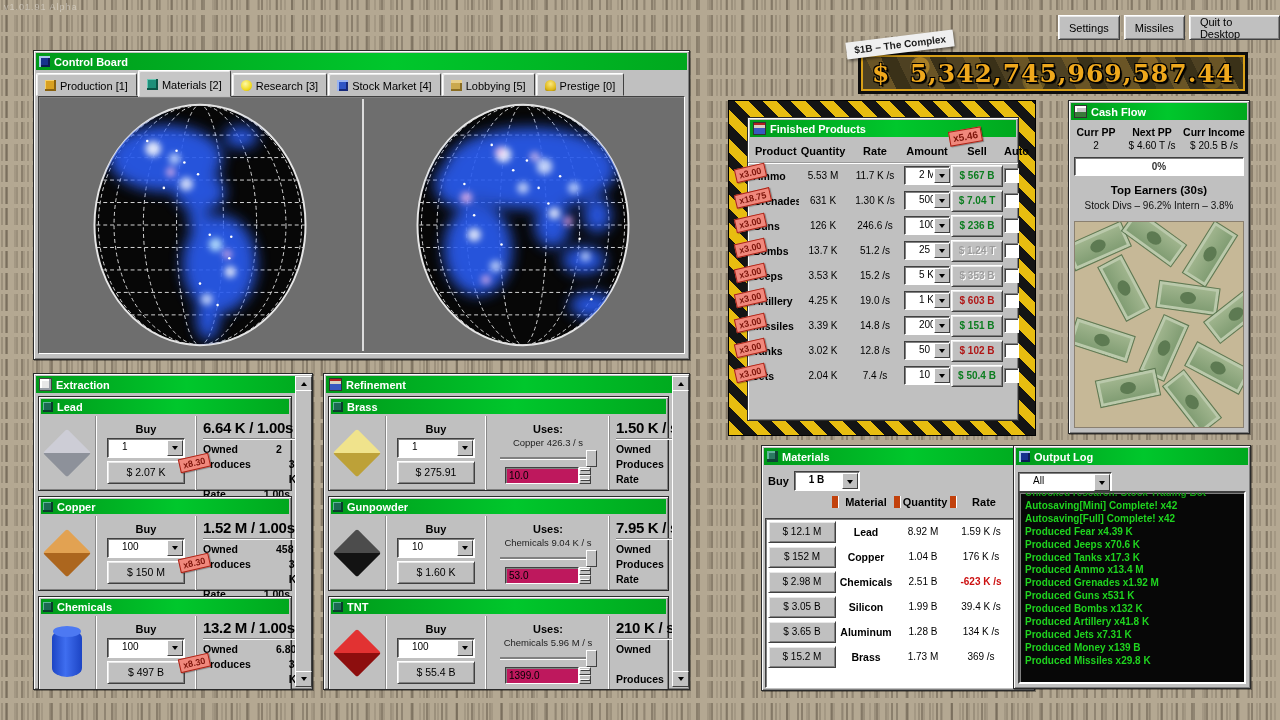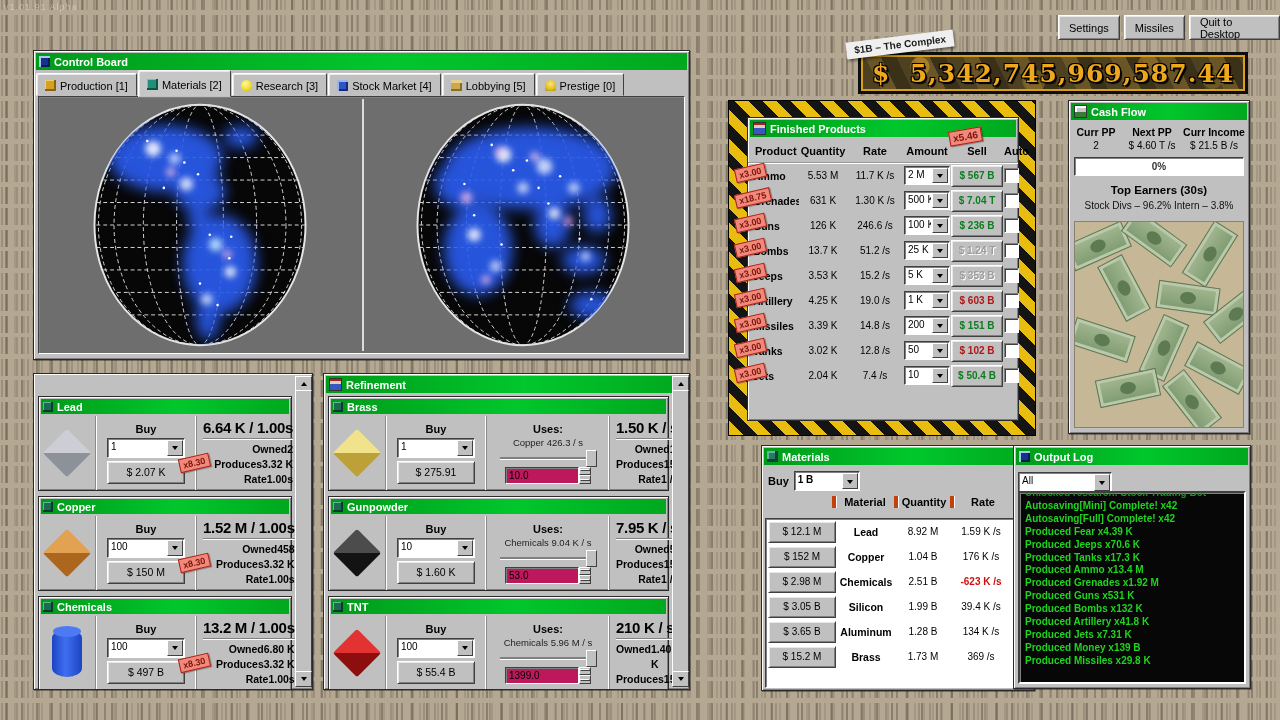--- a/index.html
+++ b/index.html
@@ -28,21 +28,21 @@
   .icon-hammer{background:#2a7a62;box-shadow:inset -3px -3px 0 #0f4436, inset 2px 2px 0 #63b49c;}
   .icon-cash{background:#c8c8c8;box-shadow:inset 0 -5px 0 #3a7a3a, inset 2px 2px 0 #fff;border:1px solid #333;}
 
   .btn95{background:#c0c0c0;border:1px solid;border-color:#ffffff #404040 #404040 #ffffff;
          box-shadow:inset 1px 1px 0 #e8e8e8, inset -1px -1px 0 #808080;
          font-family:"Liberation Sans",sans-serif;font-size:11px;color:#000;
          display:inline-flex;align-items:center;justify-content:center;cursor:default;}
 
   .dd{display:inline-flex;align-items:stretch;background:#fff;border:1px solid;border-color:#404040 #fff #fff #404040;
       box-shadow:inset 1px 1px 0 #808080;height:18px;}
-  .dd-val{flex:1;font-size:10px;padding:2px 3px 0;white-space:nowrap;overflow:hidden;}
+  .dd-val{flex:1;font-size:10px;padding:2px 14px 0;white-space:nowrap;overflow:hidden;}
   .dd-btn{width:14px;margin:1px;background:#c0c0c0;border:1px solid;border-color:#fff #404040 #404040 #fff;
           display:flex;align-items:center;justify-content:center;flex:0 0 auto;}
   .dd-arrow{width:0;height:0;border:3px solid transparent;border-top:4px solid #000;margin-top:4px;}
 
   .chk{width:13px;height:13px;background:#fff;border:1px solid;border-color:#808080 #fff #fff #808080;
        box-shadow:inset 1px 1px 0 #404040;}
 
   .tag{position:absolute;background:#f0887c;border:1px solid #a82014;color:#7c140a;font-size:9px;font-weight:bold;
        padding:1px 3px;transform:rotate(-13deg);box-shadow:1px 1px 1px rgba(0,0,0,.35);white-space:nowrap;z-index:5;}
 
@@ -132,21 +132,21 @@
   .spin-val{width:66px;background:#be185d;border:1px solid;border-color:#404040 #fff #fff #404040;
             box-shadow:inset 1px 1px 0 #808080;font-size:10px;text-align:left;padding:2px 3px 0;}
   .spin-btns{display:flex;flex-direction:column;width:12px;}
   .spin-btns span{flex:1;background:#c0c0c0;border:1px solid;border-color:#fff #404040 #404040 #fff;
             display:flex;align-items:center;justify-content:center;}
   .tri-up-s{width:0;height:0;border:2px solid transparent;border-bottom:3px solid #000;margin-bottom:1px;}
   .tri-dn-s{width:0;height:0;border:2px solid transparent;border-top:3px solid #000;margin-top:1px;}
   .stat-col{flex:1;display:flex;flex-direction:column;padding:3px 6px 0 6px;}
   .big-rate{font-size:15px;font-weight:bold;letter-spacing:-.3px;white-space:nowrap;}
   .stat-sep{border-top:1px solid #808080;border-bottom:1px solid #fff;margin:2px 0 2px;}
-  .stat-row{display:flex;justify-content:flex-end;font-size:10.5px;font-weight:bold;line-height:15px;}
+  .stat-row{display:flex;justify-content:flex-start;font-size:10.5px;font-weight:bold;line-height:15px;gap:38px;}
 
   
   #finished-hazard{position:absolute;left:728px;top:100px;width:308px;height:336px;box-sizing:border-box;
       background:repeating-linear-gradient(45deg,#e8bd10 0 10px,#141414 10px 20px);
       border:1px solid #000;padding:16px 18px;}
   #finished{position:relative;width:100%;height:100%;background:#c0c0c0;border:1px solid #2a2a2a;
       box-shadow:inset 1px 1px 0 #fdfdfd, inset -1px -1px 0 #7f7f7f;}
   .fp-grid{display:grid;grid-template-columns:46px 46px 56px 46px 52px 14px;column-gap:1px;
            align-items:center;padding-left:5px;}
   .fp-head{height:23px;font-size:11px;font-weight:bold;border-bottom:1px solid #9a9a9a;box-shadow:0 1px 0 #fff;position:relative;}
@@ -178,21 +178,21 @@
   .bill{position:absolute;width:60px;height:26px;background:linear-gradient(180deg,#a3b790,#7d9a70);
         border:1px solid #5c7852;box-shadow:inset 0 0 0 3px #bac9ab;}
   .bill::after{content:"";position:absolute;left:22px;top:7px;width:16px;height:12px;border-radius:50%;background:#5d7a52;}
 
   
   #materials{left:761px;top:445px;width:272px;height:244px;overflow:hidden;}
   .mt-ctrl{display:flex;align-items:center;gap:5px;padding:4px 6px 3px;font-size:11px;font-weight:bold;}
   .mt-ctrl .dd{width:64px;}
   .mt-heads{display:grid;grid-template-columns:70px 62px 56px 62px;font-size:11px;font-weight:bold;text-align:center;
             padding:2px 0 4px;}
-  .mt-heads span{border-left:4px solid #c2410c;box-shadow:inset 1px 0 0 #fff;}
+  .mt-heads span{border-left:6px solid #c2410c;box-shadow:inset 1px 0 0 #fff;}
   .mt-heads span:first-child{border-left:none;box-shadow:none;}
   .mt-list{position:absolute;left:3px;right:19px;top:72px;bottom:2px;background:#fff;
            border:1px solid;border-color:#404040 #fff #fff #404040;box-shadow:inset 1px 1px 0 #808080;overflow:hidden;}
   .mt-row{display:grid;grid-template-columns:70px 60px 54px 62px;align-items:center;height:25px;}
   .mt-price{height:20px;margin-left:2px;font-size:10px;}
   .mt-name{font-size:10.5px;font-weight:bold;text-align:center;}
   .mt-cell{font-size:10px;text-align:center;}
   .mt-cell.neg{color:#cc1010;font-weight:bold;}
   #materials .vscroll{top:72px;}
 
@@ -384,20 +384,24 @@
           <circle cx="136" cy="92" r="1.3"></circle>
             <circle cx="110" cy="74" r="1.3"></circle>
         </g>
       </g>
     </svg>
     <div class="globe-divider"></div>
   </div>
 </div>
 
 <div class="win" id="extraction">
+  <div class="tbar">
+    <span class="wicon icon-page"></span>
+    <span>Extraction</span>
+  </div>
   <div class="unit-list">
 
   <div class="unit">
       <div class="unit-tbar">
         <span class="uticon"></span>
         <span>Lead</span>
       </div>
       <div class="unit-body">
         <div class="unit-art">
           <span class="shape icon-lead"></span>
@@ -889,21 +893,21 @@
     <span>Cash Flow</span>
   </div>
   <div class="cf-head">
     <span>Curr PP</span>
     <span>Next PP</span>
     <span>Curr Income</span>
   </div>
   <div class="cf-vals">
     <span>2</span>
     <span>$ 4.60 T /s</span>
-    <span>$ 21.5 B /s</span>
+    <span>$ 20.5 B /s</span>
   </div>
   <div class="cf-bar">
     <span>0%</span>
   </div>
   <div class="cf-earners">Top Earners (30s)</div>
   <div class="cf-breakdown">Stock Divs – 96.2% Intern – 3.8%</div>
   <div class="cf-art">
     <div class="bill" style="left:-8px;top:10px;transform:rotate(-24deg);"></div>
     <div class="bill" style="left:48px;top:2px;transform:rotate(36deg);"></div>
     <div class="bill" style="left:104px;top:18px;transform:rotate(-58deg);"></div>

